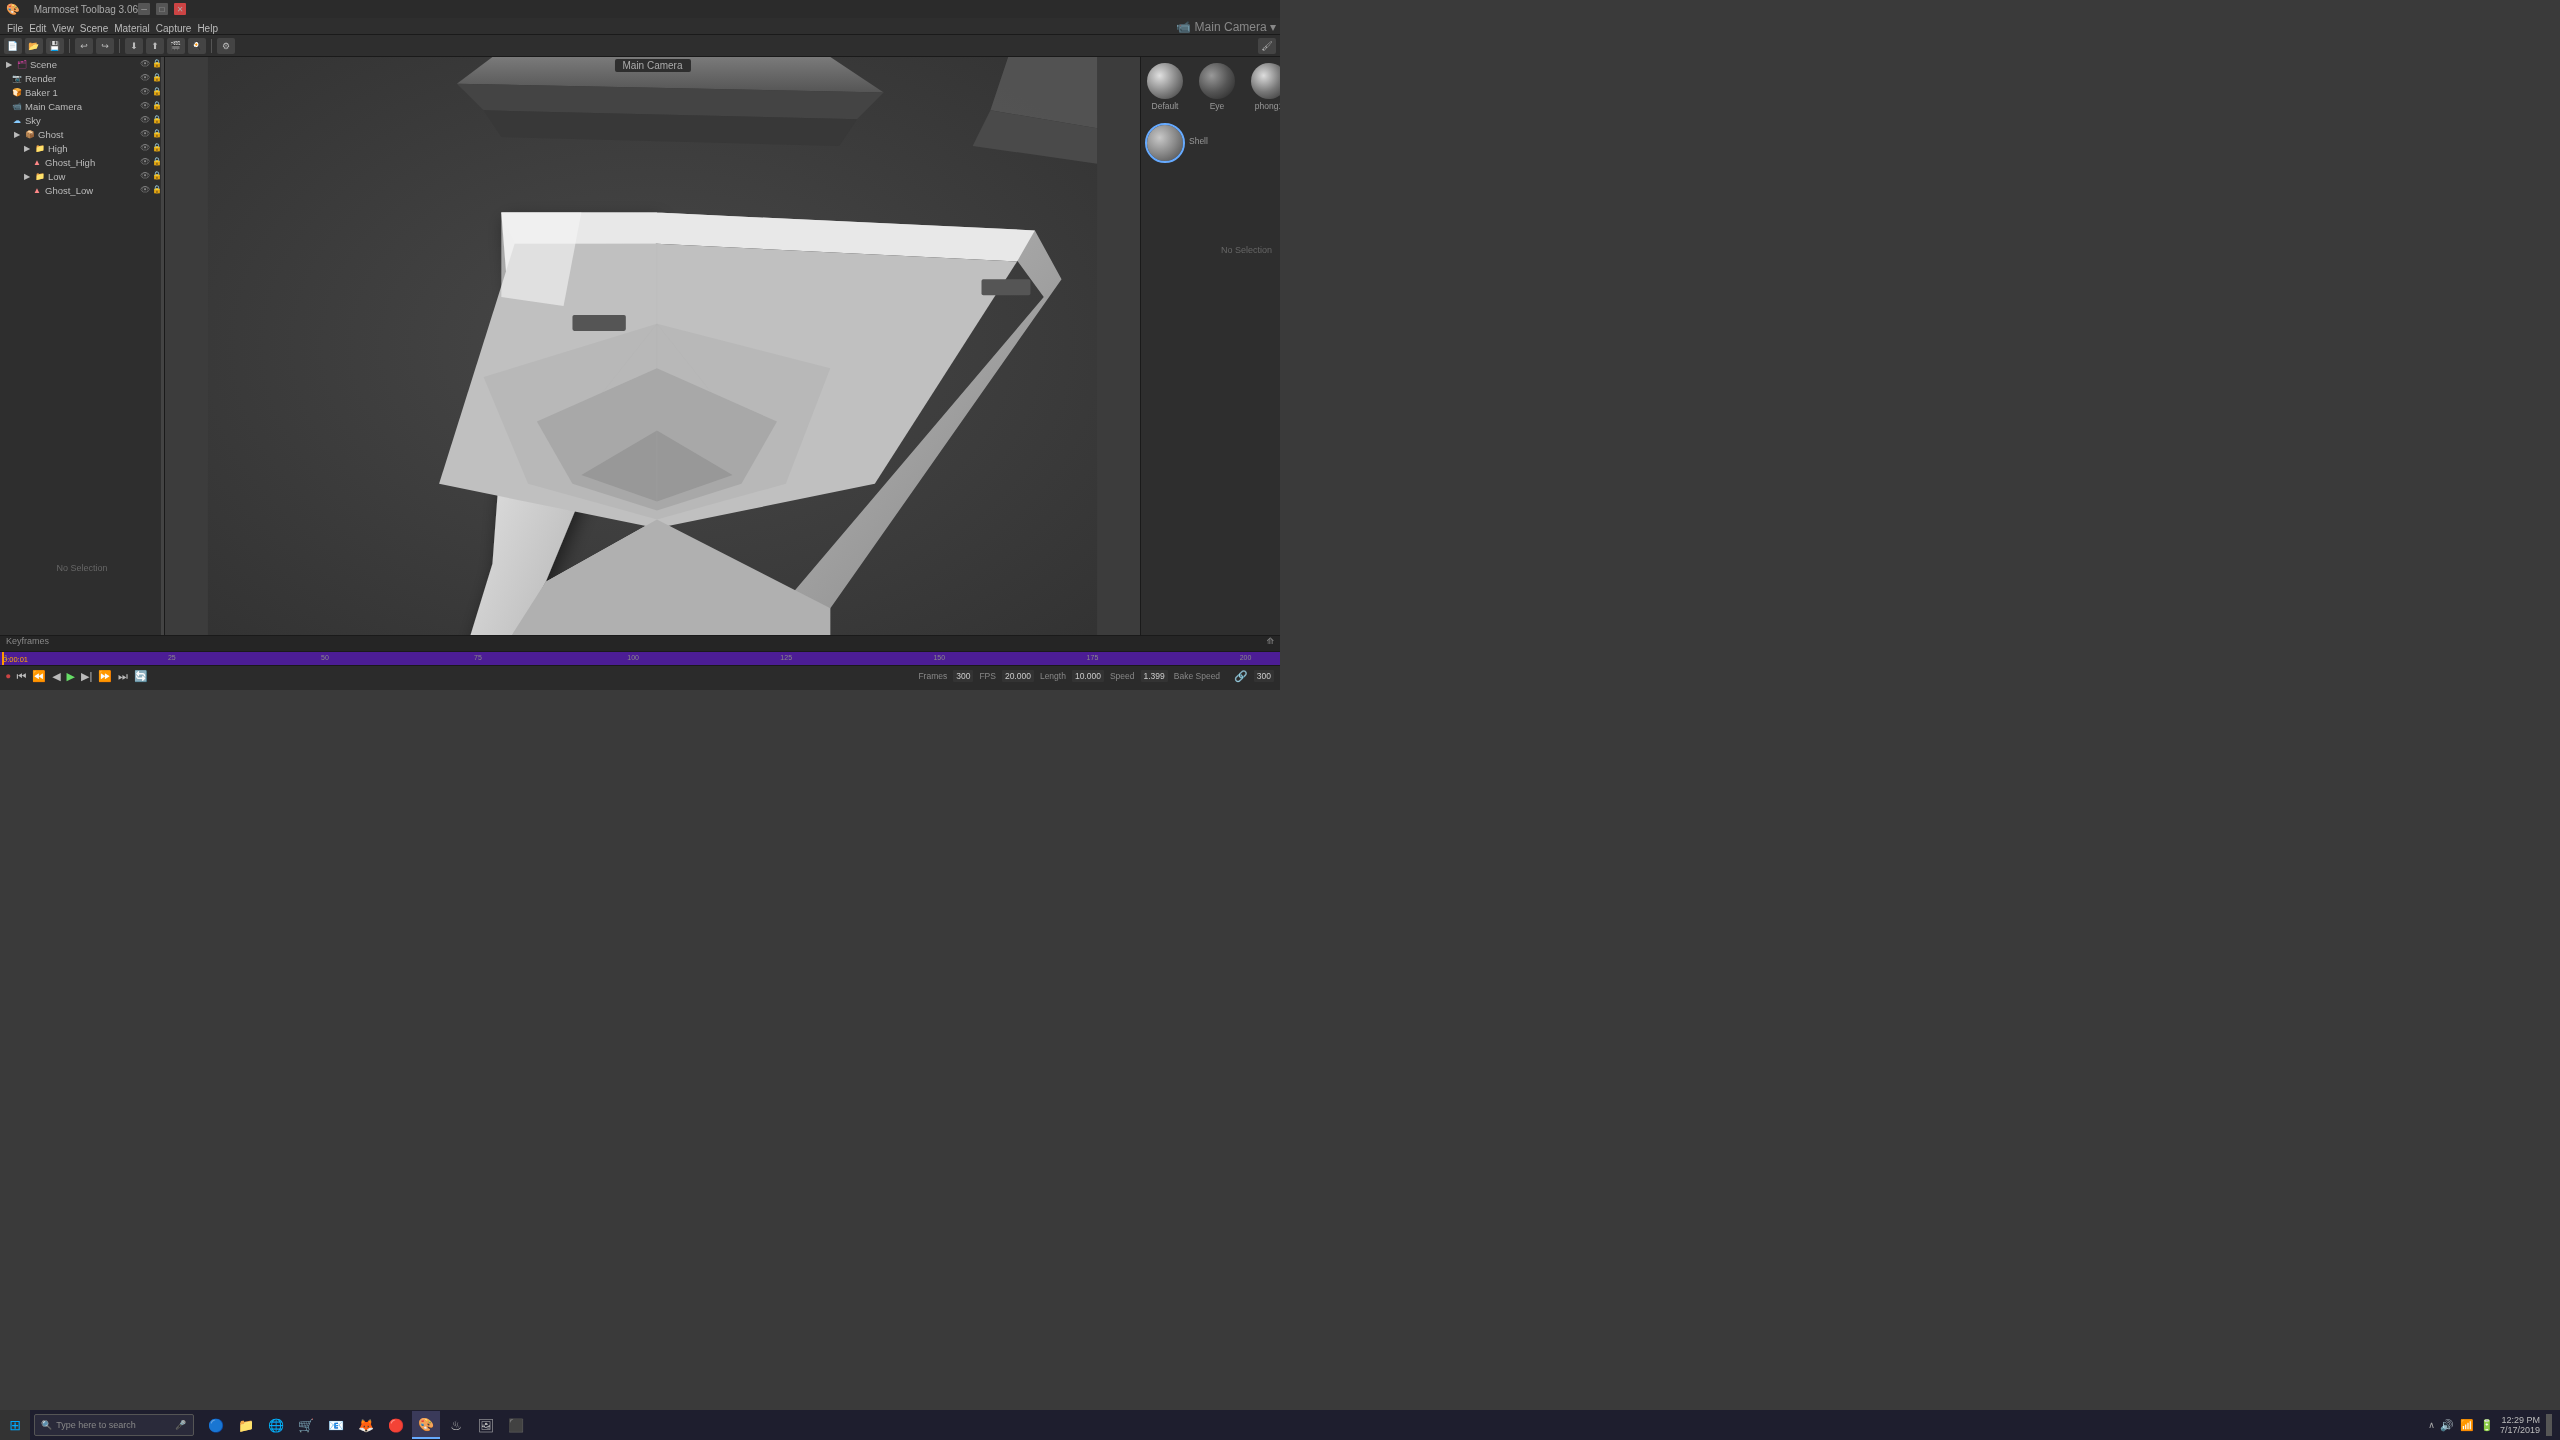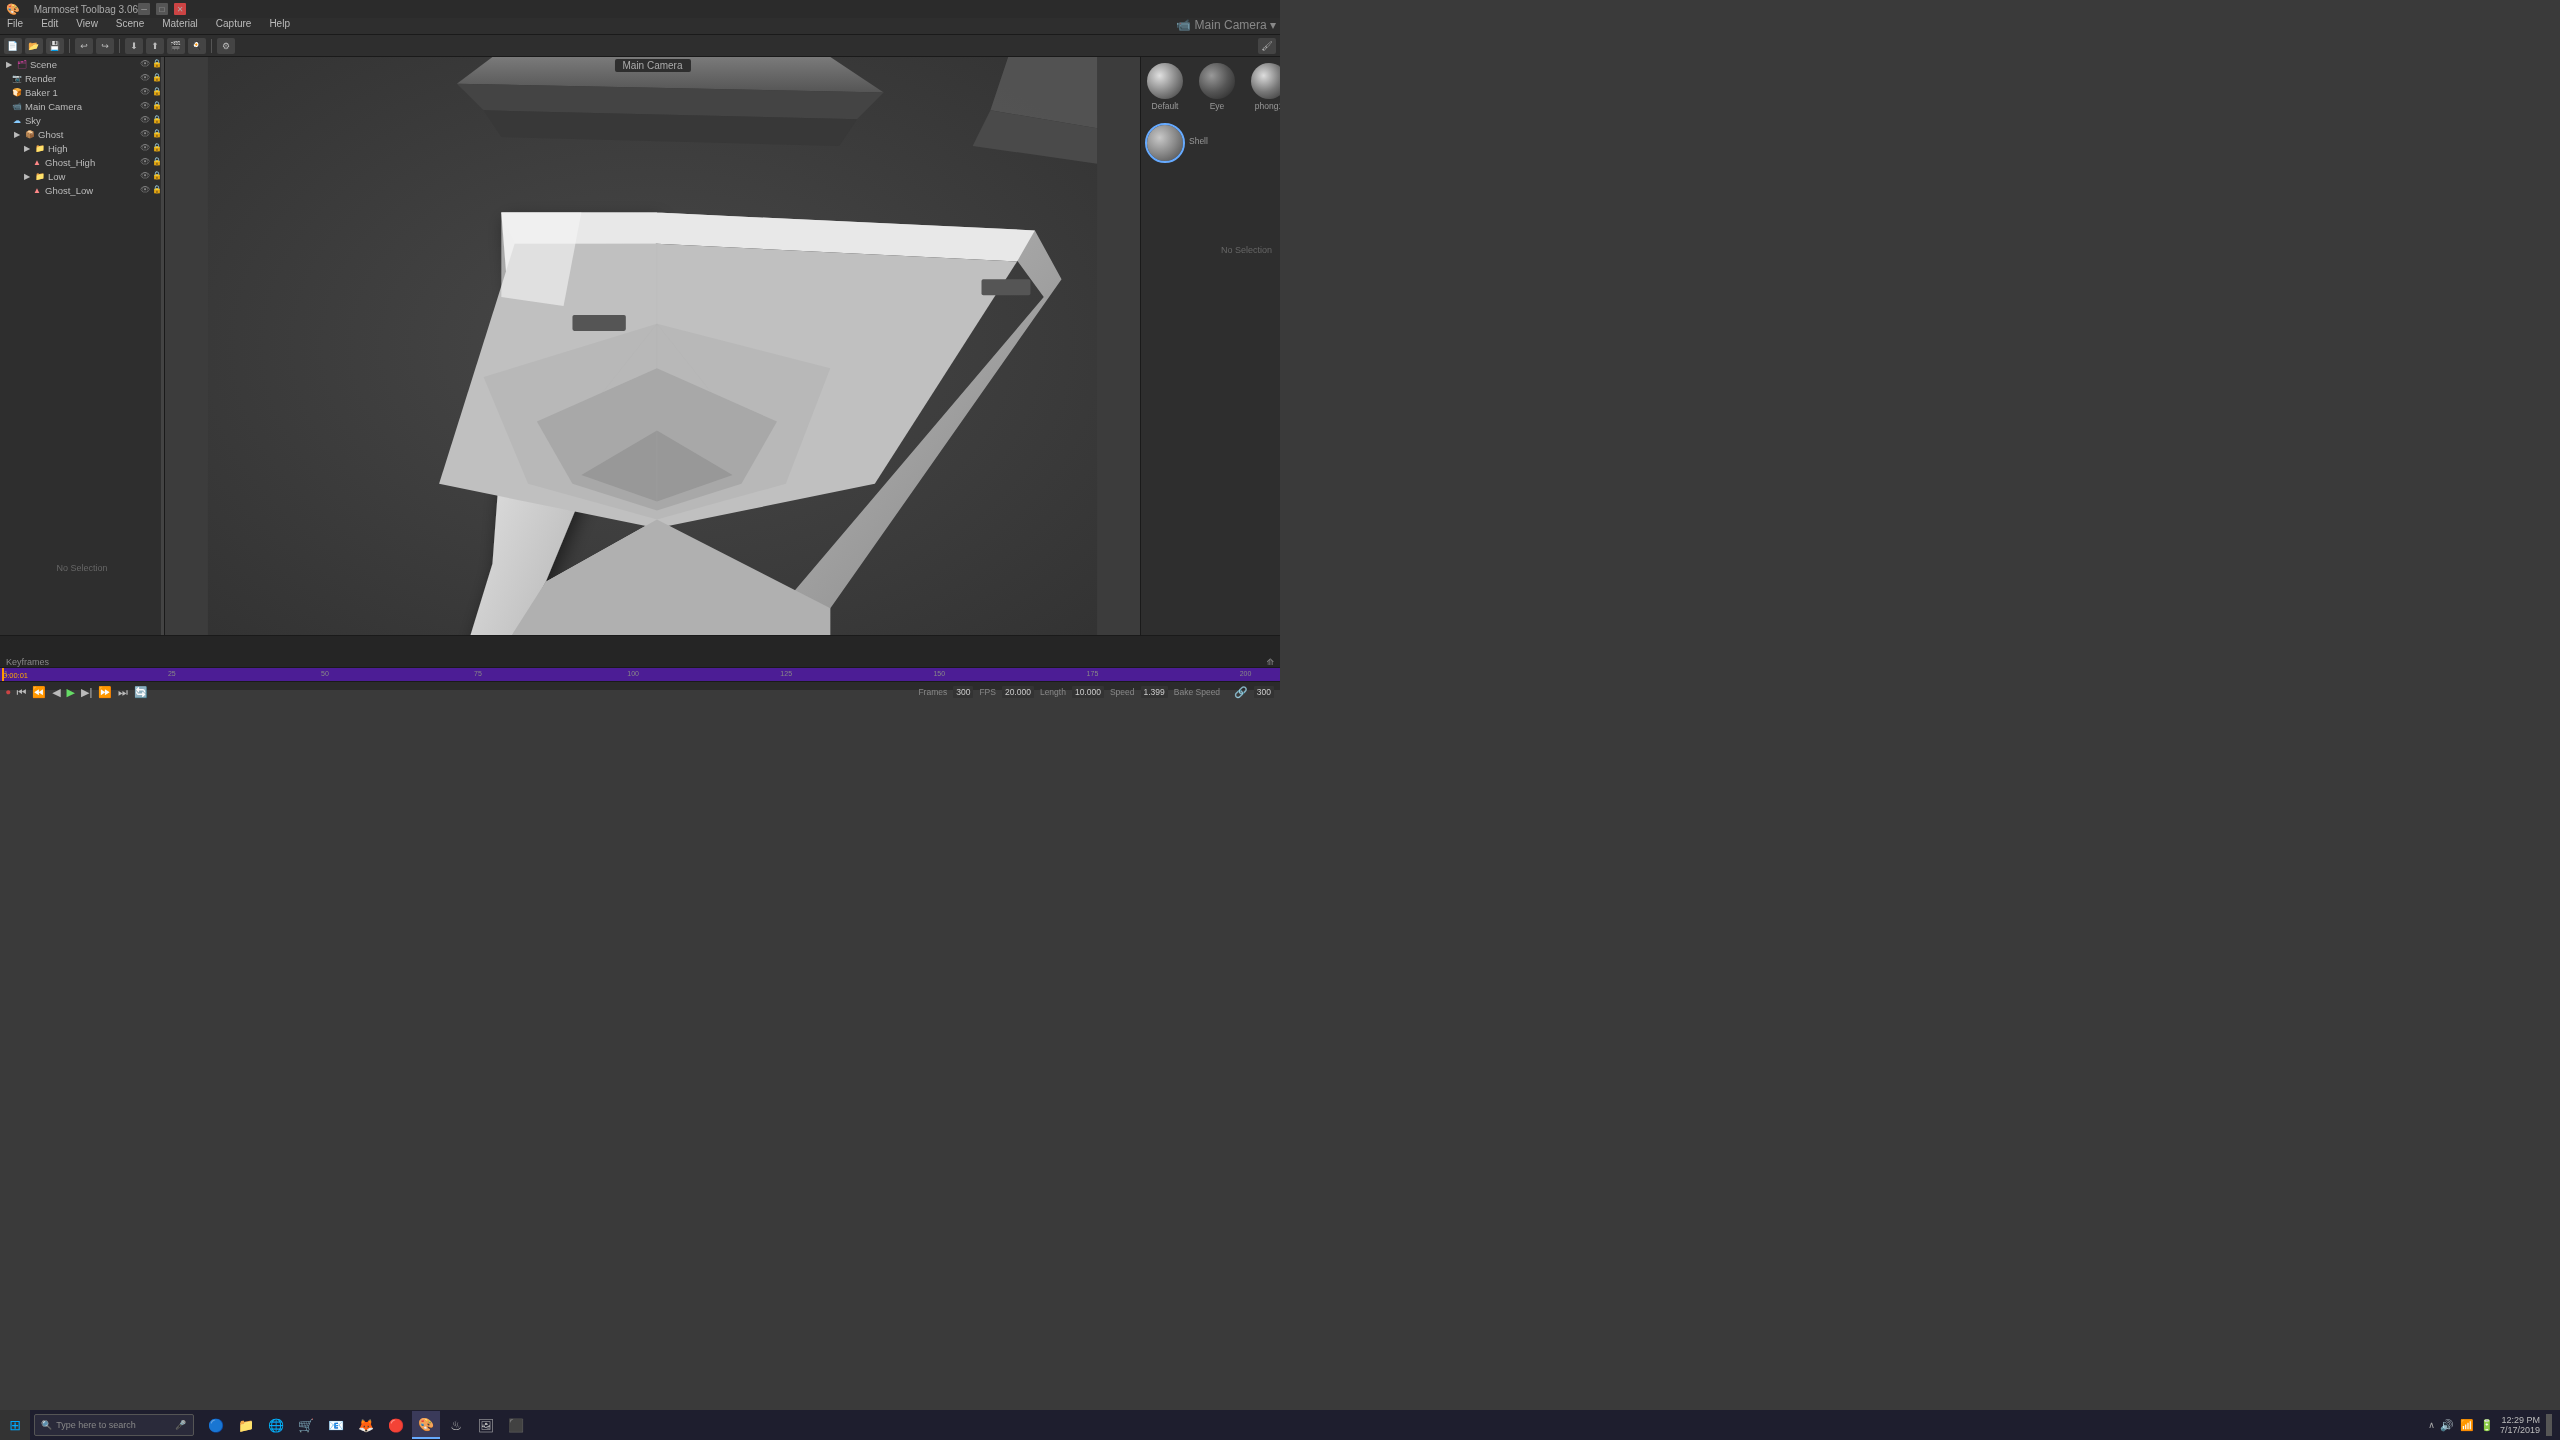--- a/index.html
+++ b/index.html
@@ -37,23 +37,23 @@
       color: #aaa;
       cursor: pointer;
     }
     
     #menu-bar {
       position: absolute;
       top: 18px; left: 0; right: 0;
       height: 17px;
       background: #2e2e2e;
       display: flex;
-      align-items: flex-start;
+      align-items: flex-end;
       padding: 0 4px;
-      gap: 12px;
+      gap: 0;
       z-index: 100;
       border-bottom: 1px solid #1a1a1a;
     }
     .menu-item {
       font-size: 10px;
       color: #bbb;
       cursor: pointer;
       padding: 0 3px;
     }
     
@@ -241,24 +241,24 @@
     
     #timeline {
       position: absolute;
       bottom: 0; left: 0; right: 0;
       height: 55px;
       background: #2b2b2b;
       border-top: 1px solid #1a1a1a;
       z-index: 100;
     }
     #timeline-header {
-      height: 32px;
+      height: 16px;
       background: #252525;
       display: flex;
-      align-items: flex-end;
+      align-items: flex-start;
       padding: 0 6px;
       font-size: 9px;
       color: #888;
       border-bottom: 1px solid #1a1a1a;
     }
     #timeline-ruler {
       height: 14px;
       background: #4c1d95;
       display: flex;
       align-items: flex-end;

